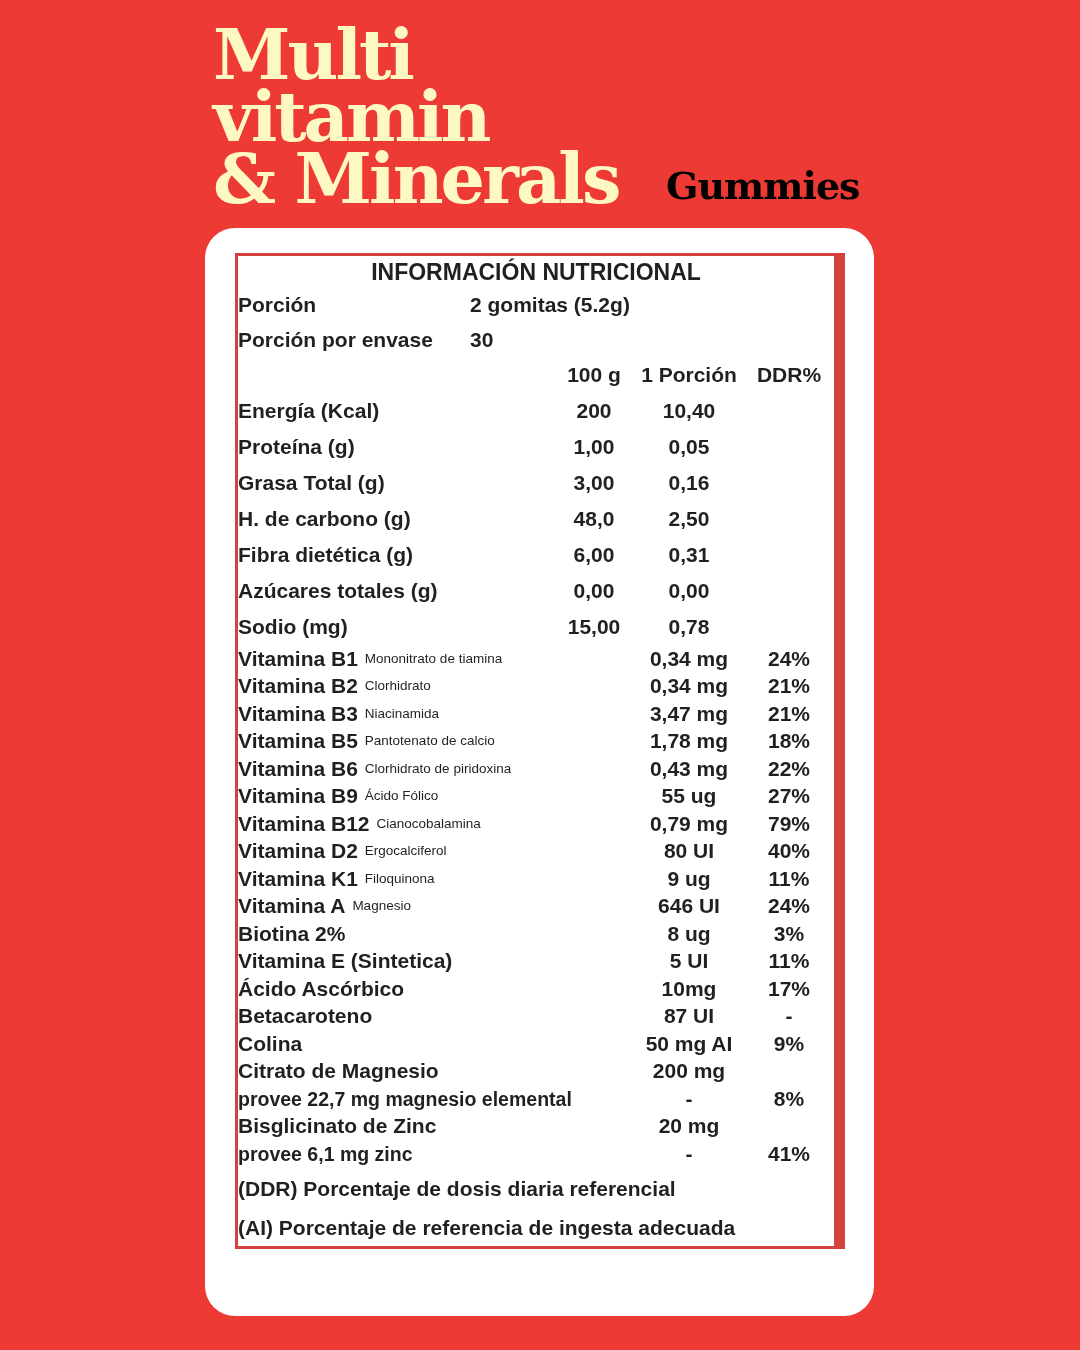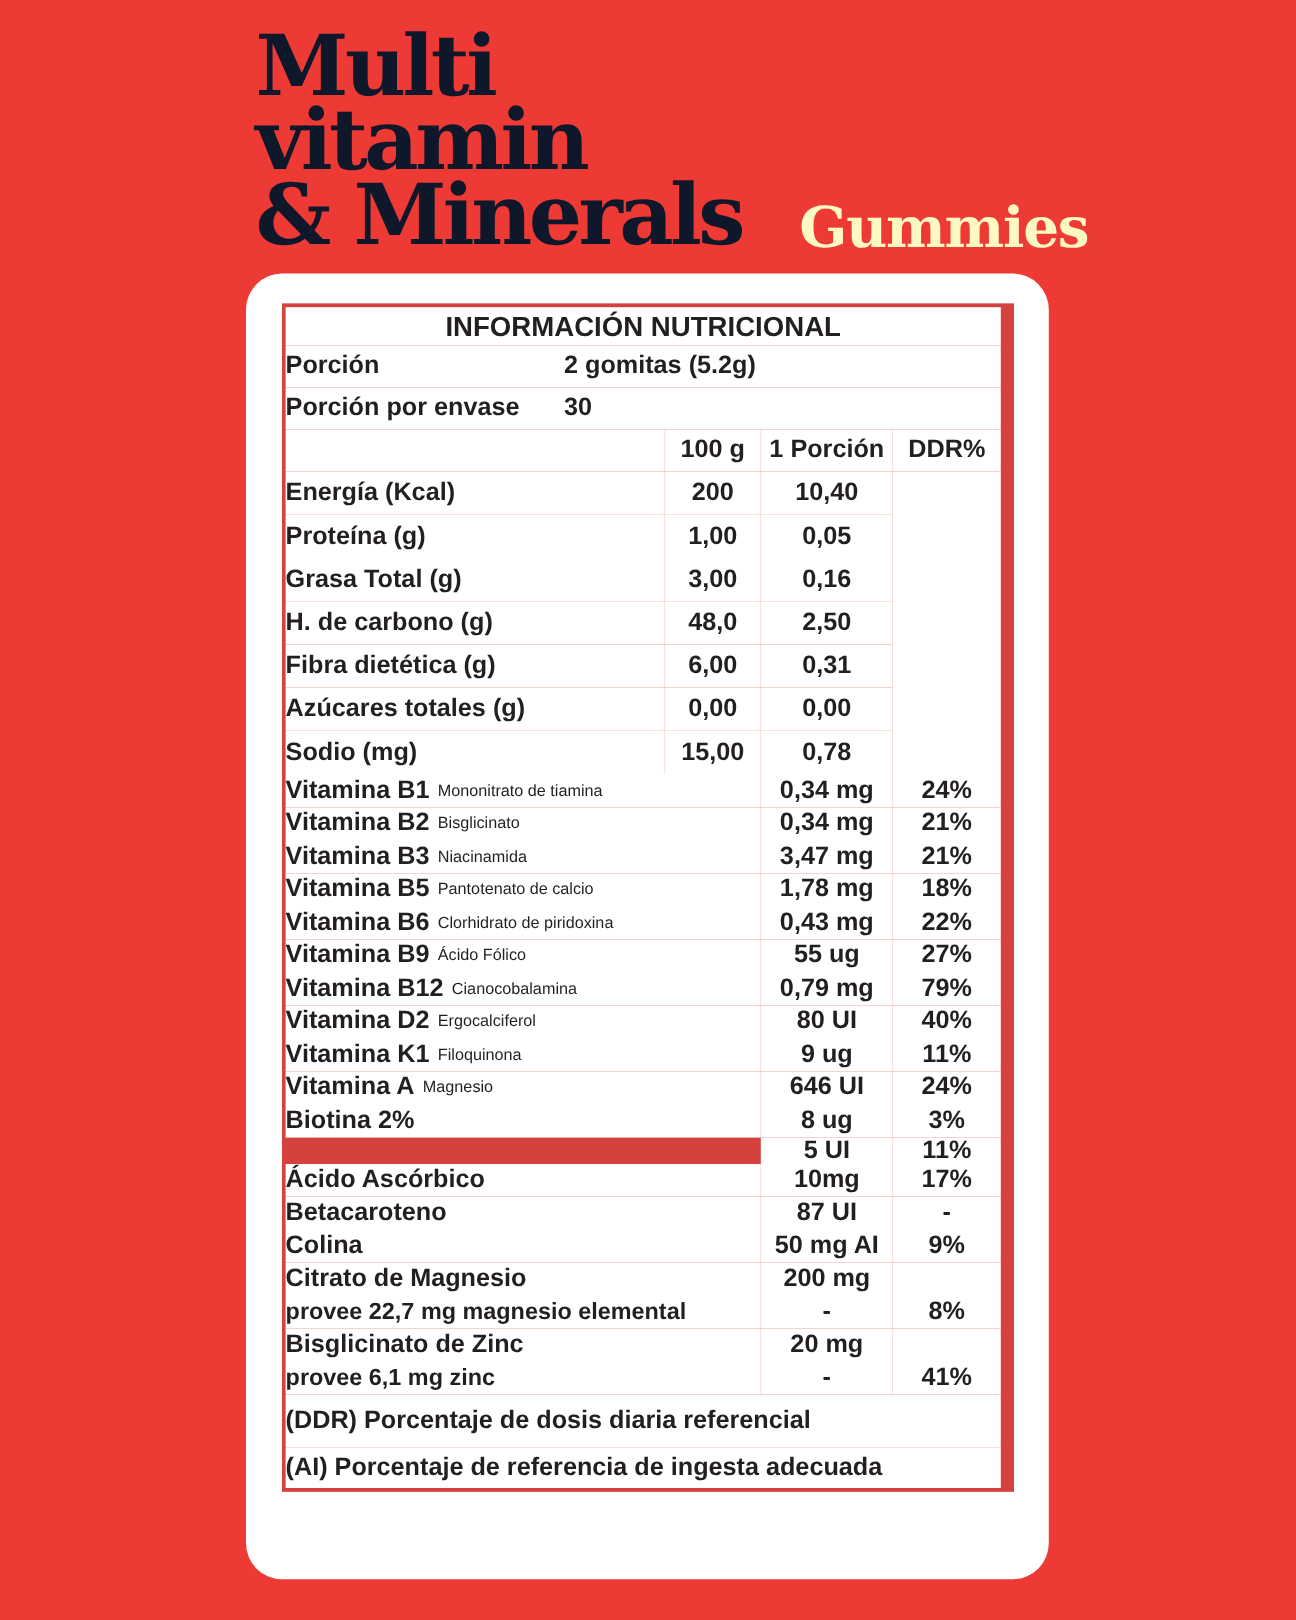--- a/index.html
+++ b/index.html
@@ -5,31 +5,31 @@
   html,body{margin:0;padding:0;}
   body{
     width:1080px;height:1350px;overflow:hidden;position:relative;
     background:#ee3a34;
     font-family:"Liberation Sans", sans-serif;
     color:#231f20;
   }
   
   .brand-title{
     position:absolute;left:213px;top:24px;
-    color:#0f172a;
+    color:#fef9c3;
     font-family:"DejaVu Serif", serif;
     font-weight:bold;
     font-size:70px;line-height:62px;letter-spacing:-3px;
   }
   .brand-sub{
     position:absolute;left:666px;top:163px;
-    color:#fef9c3;
+    color:#000000;
     font-family:"DejaVu Serif", serif;
     font-weight:bold;
-    font-size:47px;letter-spacing:-1px;
+    font-size:38px;letter-spacing:-1px;
   }
   
   .panel{
     position:absolute;left:205px;top:228px;
     width:669px;height:1088px;
     background:#ffffff;border-radius:30px;
   }
   
   .nt{
     position:absolute;left:30px;top:25px;
@@ -129,21 +129,21 @@
 
     <div class="c pad span-1to3 rv">
         <span class="vname">Vitamina B1</span>
         <span class="vit-sub">Mononitrato de tiamina</span>
       </div>
     <div class="c ctr col4">0,34 mg</div>
     <div class="c ctr col5">24%</div>
 
     <div class="c pad span-1to3 rv">
         <span class="vname">Vitamina B2</span>
-        <span class="vit-sub">Bisglicinato</span>
+        <span class="vit-sub">Clorhidrato</span>
       </div>
     <div class="c ctr col4">0,34 mg</div>
     <div class="c ctr col5">21%</div>
 
     <div class="c pad span-1to3 rv">
         <span class="vname">Vitamina B3</span>
         <span class="vit-sub">Niacinamida</span>
       </div>
     <div class="c ctr col4">3,47 mg</div>
     <div class="c ctr col5">21%</div>
@@ -197,20 +197,24 @@
     <div class="c ctr col4">646 UI</div>
     <div class="c ctr col5">24%</div>
 
     <div class="c pad span-1to3 rv">
         <span class="vname">Biotina 2%</span>
         <span class="vit-sub"></span>
       </div>
     <div class="c ctr col4">8 ug</div>
     <div class="c ctr col5">3%</div>
 
+    <div class="c pad span-1to3 rv">
+        <span class="vname">Vitamina E (Sintetica)</span>
+        <span class="vit-sub"></span>
+      </div>
     <div class="c ctr col4">5 UI</div>
     <div class="c ctr col5">11%</div>
 
     <div class="c pad span-1to3 rv">
         <span class="vname">Ácido Ascórbico</span>
         <span class="vit-sub"></span>
       </div>
     <div class="c ctr col4">10mg</div>
     <div class="c ctr col5">17%</div>
 

